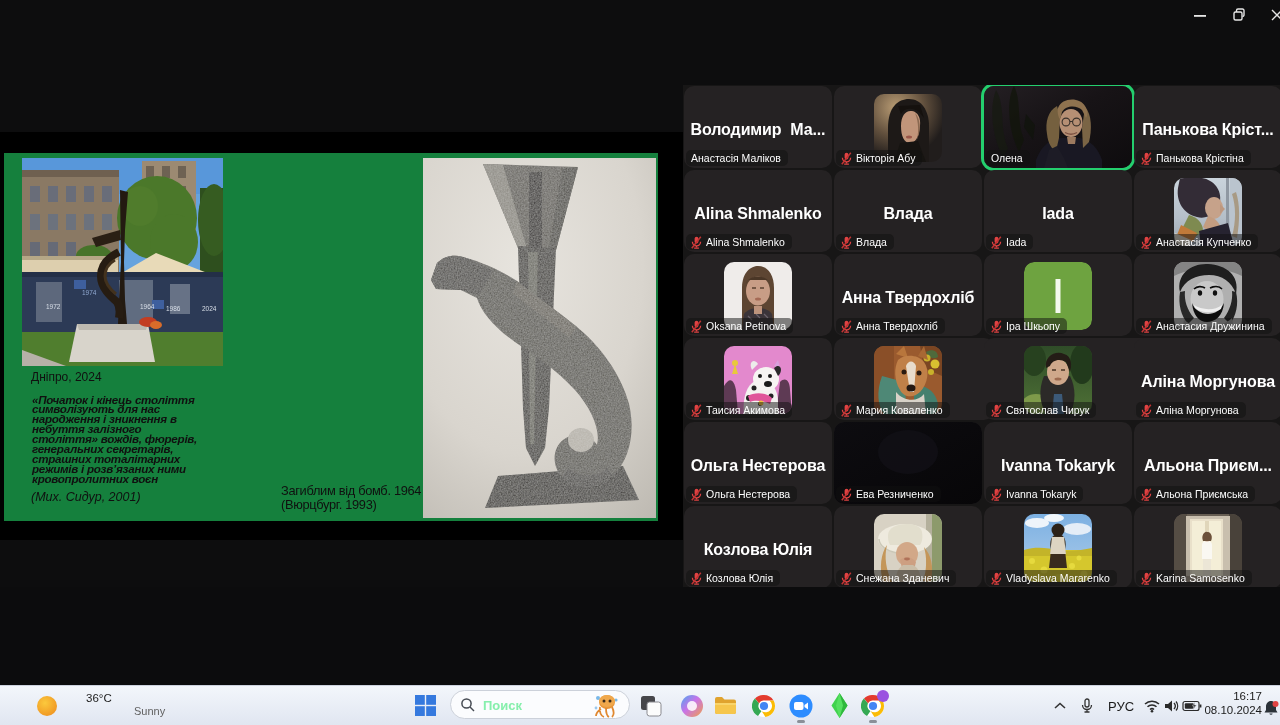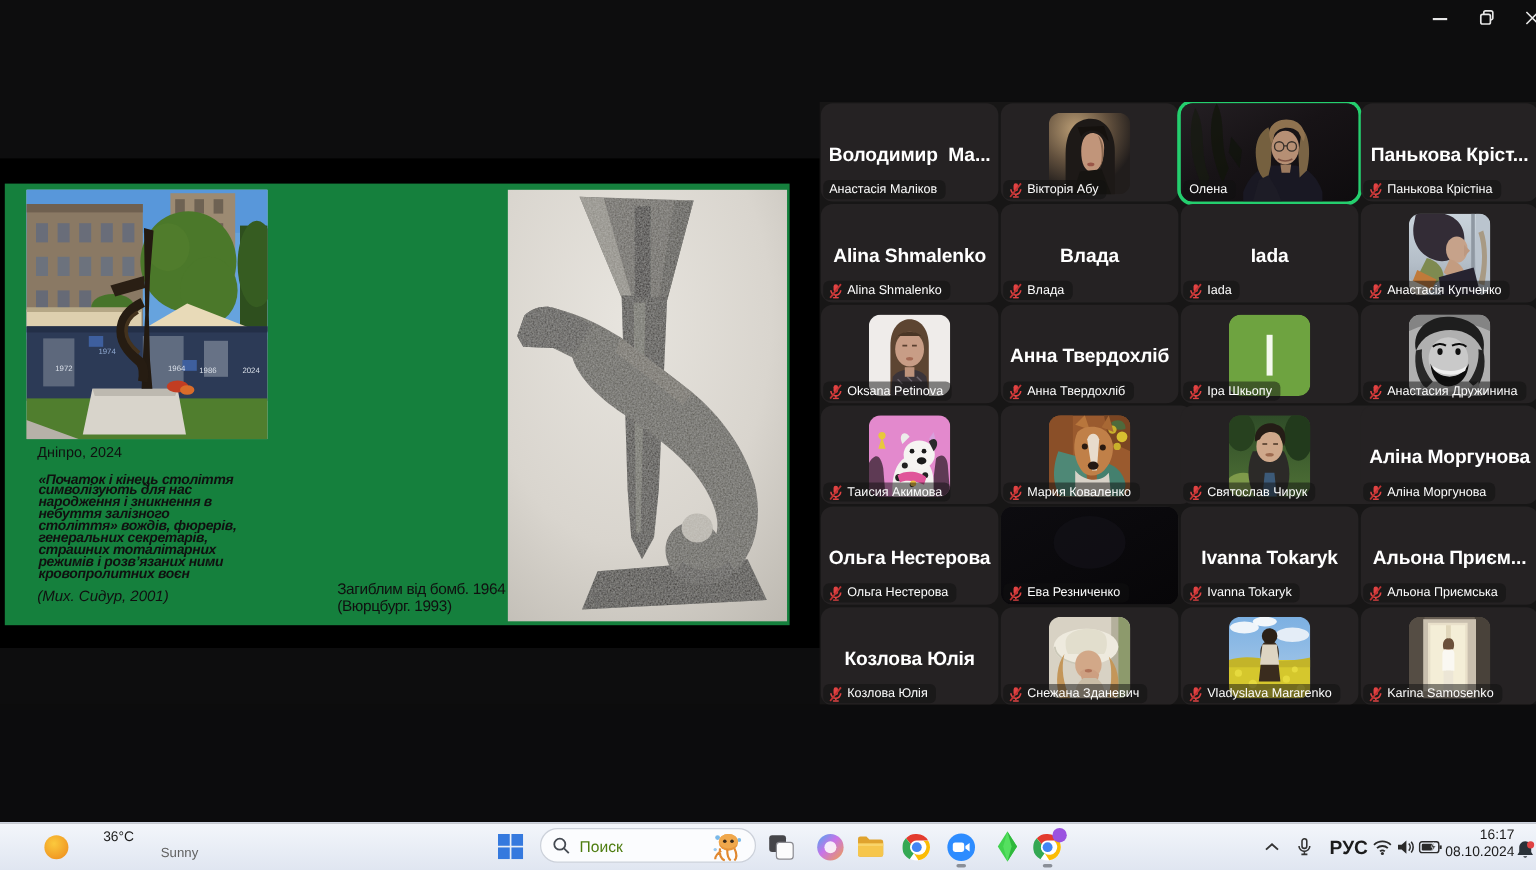--- a/index.html
+++ b/index.html
@@ -612,21 +612,21 @@
 <rect x="11.2" y="0" width="9.8" height="9.8" fill="#3579de"></rect>
 <rect x="0" y="11.2" width="9.8" height="9.8" fill="#3579de"></rect>
 <rect x="11.2" y="11.2" width="9.8" height="9.8" fill="#3579de"></rect>
 </svg>
 
 <div class="abs" style="left:450px;top:690px;width:180px;height:29px;background:#fbfcfe;border:1px solid #ccd1da;border-radius:15px;box-sizing:border-box;"></div>
 <svg class="abs" style="left:460px;top:697px" width="16" height="16" viewBox="0 0 16 16">
 <circle cx="6.5" cy="6.5" r="4.6" fill="none" stroke="#454a52" stroke-width="1.5"></circle>
 <line x1="10" y1="10" x2="14" y2="14" stroke="#454a52" stroke-width="1.5"></line>
 </svg>
-<div class="tb" style="left:483px;top:698px;font-size:13px;color:#4d7c0f;">Поиск</div>
+<div class="tb" style="left:483px;top:698px;font-size:13px;color:#86efac;font-weight:bold;">Поиск</div>
 <svg class="abs" style="left:592px;top:692px" width="28" height="26" viewBox="0 0 28 26">
 <circle cx="6" cy="6" r="2" fill="#79b8e8"></circle>
       <circle cx="24" cy="8" r="1.6" fill="#79b8e8"></circle>
       <circle cx="4" cy="16" r="1.4" fill="#9ac8ee"></circle>
 <ellipse cx="15" cy="10" rx="8" ry="7" fill="#e8963a"></ellipse>
 <ellipse cx="15" cy="9" rx="8" ry="6" fill="#f0a84c"></ellipse>
 <circle cx="12" cy="9" r="1.5" fill="#3a2a1a"></circle>
       <circle cx="18" cy="9" r="1.5" fill="#3a2a1a"></circle>
 <path d="M8,15 C7,20 9,24 12,25 M14,16 C14,21 15,24 17,25 M20,15 C22,19 22,23 20,25 M9,17 C6,19 4,22 4,24" stroke="#e08830" stroke-width="1.8" fill="none"></path>
 </svg>
@@ -681,21 +681,21 @@
 <div class="abs" style="left:877px;top:690px;width:12px;height:12px;border-radius:6px;background:#9a52e0;"></div>
 <div class="abs" style="left:869px;top:720px;width:8px;height:3px;background:#8a8f98;border-radius:2px;"></div>
 
 <svg class="abs" style="left:1052px;top:700px" width="16" height="12" viewBox="0 0 16 12">
 <path d="M3,8 L8,3.5 L13,8" fill="none" stroke="#333" stroke-width="1.6"></path>
 </svg>
 <svg class="abs" style="left:1080px;top:698px" width="14" height="16" viewBox="0 0 14 16">
 <rect x="5" y="1" width="4" height="8" rx="2" fill="none" stroke="#333" stroke-width="1.3"></rect>
 <path d="M2.5,7 a4.5,4.5 0 0 0 9,0 M7,11.5 L7,14 M4.5,14 L9.5,14" fill="none" stroke="#333" stroke-width="1.3"></path>
 </svg>
-<div class="tb" style="left:1108px;top:699px;font-size:16px;font-weight:bold;">РУС</div>
+<div class="tb" style="left:1108px;top:699px;font-size:13px;">РУС</div>
 <svg class="abs" style="left:1143px;top:699px" width="18" height="14" viewBox="0 0 18 14">
 <path d="M2,5 a10,10 0 0 1 14,0 M4.5,7.8 a6.5,6.5 0 0 1 9,0 M7,10.5 a3,3 0 0 1 4,0" fill="none" stroke="#2a2a2a" stroke-width="1.5"></path>
 <circle cx="9" cy="12.3" r="1.3" fill="#2a2a2a"></circle>
 </svg>
 <svg class="abs" style="left:1163px;top:699px" width="16" height="14" viewBox="0 0 16 14">
 <path d="M2,5 L5,5 L9,1.5 L9,12.5 L5,9 L2,9 Z" fill="#2a2a2a"></path>
 <path d="M11,4 a4.5,4.5 0 0 1 0,6 M13,2.5 a7,7 0 0 1 0,9" fill="none" stroke="#2a2a2a" stroke-width="1.3"></path>
 </svg>
 <svg class="abs" style="left:1182px;top:700px" width="20" height="12" viewBox="0 0 20 12">
 <rect x="1" y="1.5" width="16" height="9" rx="2" fill="none" stroke="#2a2a2a" stroke-width="1.2"></rect>

